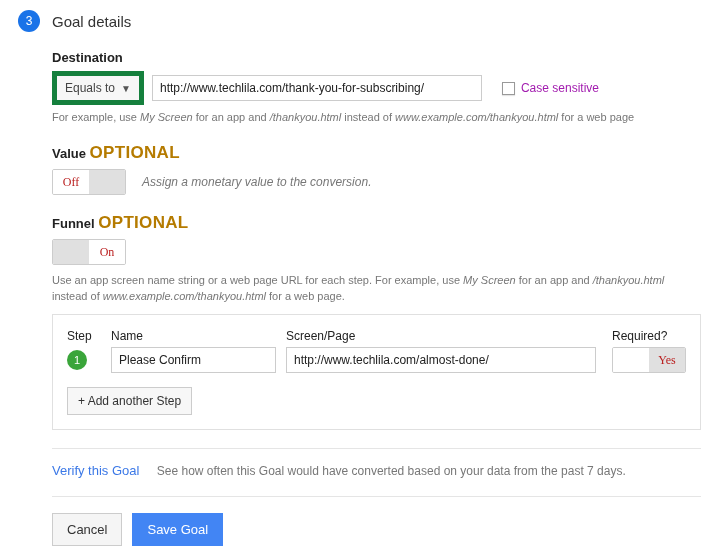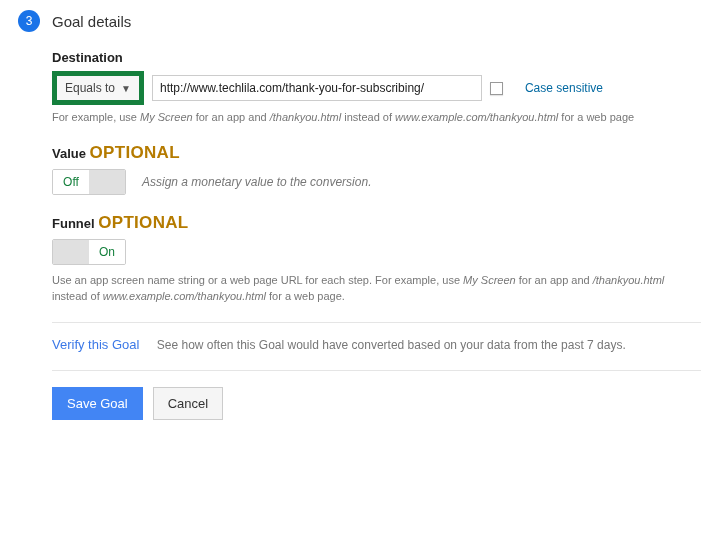--- a/index.html
+++ b/index.html
@@ -31,30 +31,30 @@
     padding: 5px 8px; font-size: 12px; color: #444;
     display: inline-flex; align-items: center; gap: 6px;
     cursor: pointer;
   }
   .gselect .caret { font-size: 10px; color: #555; }
   input[type="text"].ginput {
     border: 1px solid #ccc; padding: 5px 7px; font-size: 12px;
     color: #222; background: #fff;
   }
   .dest-input { width: 330px; }
-  .case-wrap { display:flex; align-items:center; gap:22px; font-size:12px; color:#0369a1;}
+  .case-wrap { display:flex; align-items:center; gap:6px; margin-left:12px; font-size:12px; color:#a21caf;}
   .help { font-size: 11px; color: #777; margin-top: 5px; line-height: 1.4;}
   .help em { font-style: italic; color:#777;}
   .toggle {
     display: inline-flex; border: 1px solid #ccc; border-radius: 2px;
     overflow: hidden; height: 26px;
   }
   .toggle-half {
     width: 36px; display:flex; align-items:center; justify-content:center;
-    font-size: 12px; color:#15803d; cursor:pointer;
+    font-size: 12px; color:#b91c1c; cursor:pointer;font-family:Liberation Serif, serif;
   }
   .toggle-off-active .toggle-left { background:#fff; }
   .toggle-off-active .toggle-right { background:#e0e0e0; }
   .toggle-on-active .toggle-left { background:#e0e0e0; }
   .toggle-on-active .toggle-right { background:#fff; }
   .toggle-float-left .toggle-left { background:#fff; }
   .toggle-float-left .toggle-right { background:#e0e0e0; }
   .funnel-box {
     border: 1px solid #e0e0e0; padding: 14px; margin-top: 10px;
   }
@@ -143,29 +143,49 @@
       <span class="optional-tag">OPTIONAL</span>
     </div>
     <div class="toggle toggle-on-active">
       <div class="toggle-half toggle-left"></div>
       <div class="toggle-half toggle-right">On</div>
     </div>
     <div class="help" style="margin-top:6px;">
       <span>Use an app screen name string or a web page URL for each step. For example, use </span><em>My Screen</em><span> for an app and </span><em>/thankyou.html</em><span> instead of </span><em>www.example.com/thankyou.html</em><span> for a web page.</span>
     </div>
 
+    <div class="funnel-box">
+      <div class="funnel-headers">
+        <div class="fh-step">Step</div>
+        <div class="fh-name">Name</div>
+        <div class="fh-screen">Screen/Page</div>
+        <div class="fh-req">Required?</div>
+      </div>
+      <div class="funnel-row">
+        <div class="fr-step">
+          <div class="step-num">1</div>
+        </div>
+        <input type="text" class="ginput name-input" value="Please Confirm" style="">
+        <input type="text" class="ginput screen-input" value="http://www.techlila.com/almost-done/" style="">
+        <div class="toggle toggle-float-left req-toggle">
+          <div class="toggle-half toggle-left"></div>
+          <div class="toggle-half toggle-right">Yes</div>
+        </div>
+      </div>
+      <div class="add-step-btn">+ Add another Step</div>
+    </div>
   </div>
 
   <hr class="sep">
 
   <div class="verify-row">
     <span class="verify-link">Verify this Goal</span>
     <span>See how often this Goal would have converted based on your data from the past 7 days.</span>
   </div>
 
   <hr class="sep">
 
   <div class="btn-row">
+    <div class="btn btn-default">Cancel</div>
     <div class="btn btn-primary">Save Goal</div>
-    <div class="btn btn-default">Cancel</div>
   </div>
 
 </div>
 
 </body></html>

